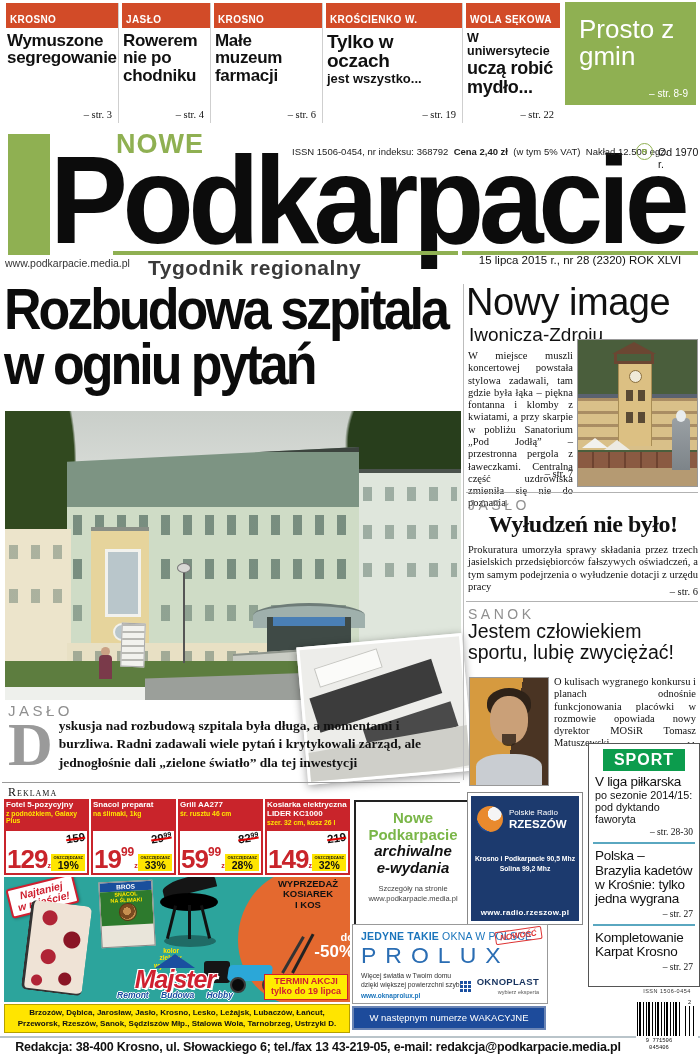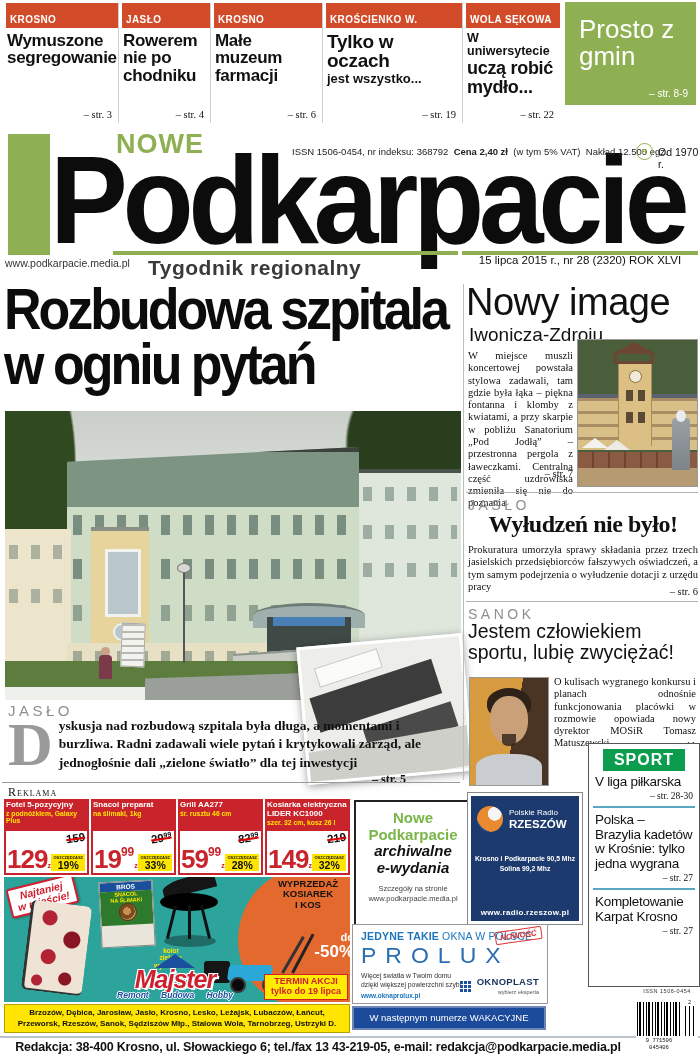--- a/index.html
+++ b/index.html
@@ -289,21 +289,20 @@
     <div class="ph" style="left:8px;top:34px;width:128px;height:36px;background:#3c3c3c;transform:rotate(-13deg);"></div>
     <div class="ph" style="left:58px;top:74px;width:92px;height:26px;background:#4a4a4a;transform:rotate(-13deg);"></div>
     <div class="ph" style="left:14px;top:12px;width:64px;height:18px;background:#fbfbf9;border:1px solid #c5c5c0;transform:rotate(-13deg);"></div>
     <div class="ph" style="left:-6px;top:96px;width:176px;height:40px;background:#cfcfc9;transform:rotate(-5deg);"></div>
   </div>
 
   <div class="abs kicker" style="left:8px;top:702px;font-size:15px;">JASŁO</div>
   <div class="abs lead">
     <span class="dropcap">D</span>
     <span class="lead-body">yskusja nad rozbudową szpitala była długa, a momentami i burzliwa. Radni zadawali wiele pytań i krytykowali zarząd, ale jednogłośnie dali „zielone światło” dla tej inwestycji</span>
-    <div class="lead-page">– str. 5</div>
   </div>
   <div class="abs rek-line"></div>
   <div class="abs rek-label">Reklama</div>
   <div class="abs vdiv"></div>
 
   <div class="abs st1-title">Nowy image</div>
   <div class="abs st1-sub">Iwonicza-Zdroju</div>
   <div class="abs photo-iwonicz">
     <div class="ph" style="left:0;top:54px;width:119px;height:52px;background:#d9c089;border-top:4px solid #5a6270;
          background-image:repeating-linear-gradient(0deg,transparent 0 10px,rgba(122,90,62,.5) 10px 13px);"></div>
@@ -341,20 +340,21 @@
     <div class="ph" style="left:32px;top:56px;width:14px;height:12px;background:#2e2218;border-radius:0 0 40% 40%;opacity:.8;"></div>
     <div class="ph" style="left:6px;top:76px;width:66px;height:31px;background:#c9cdd2;border-radius:40% 40% 0 0;"></div>
   </div>
   <div class="abs rc-body" style="left:554px;top:676px;width:142px;">O kulisach wygranego konkursu i planach odnośnie funkcjonowania placówki w rozmowie opowiada nowy dyrektor MOSiR Tomasz Matuszewski</div>
   <div class="abs rc-page" style="left:554px;top:740px;width:142px;">– str. 11</div>
 
   <div class="abs sport">
     <div class="sport-head">SPORT</div>
     <div class="sport-item">
       <div class="sp-t">V liga piłkarska</div>
+      <div class="sp-s">po sezonie 2014/15: pod dyktando faworyta</div>
       <div class="sp-p">– str. 28-30</div>
     </div>
     <div class="sp-div"></div>
     <div class="sport-item">
       <div class="sp-t">Polska – Brazylia kadetów w Krośnie: tylko jedna wygrana</div>
       <div class="sp-p">– str. 27</div>
     </div>
     <div class="sp-div"></div>
     <div class="sport-item">
       <div class="sp-t">Kompletowanie Karpat Krosno</div>

